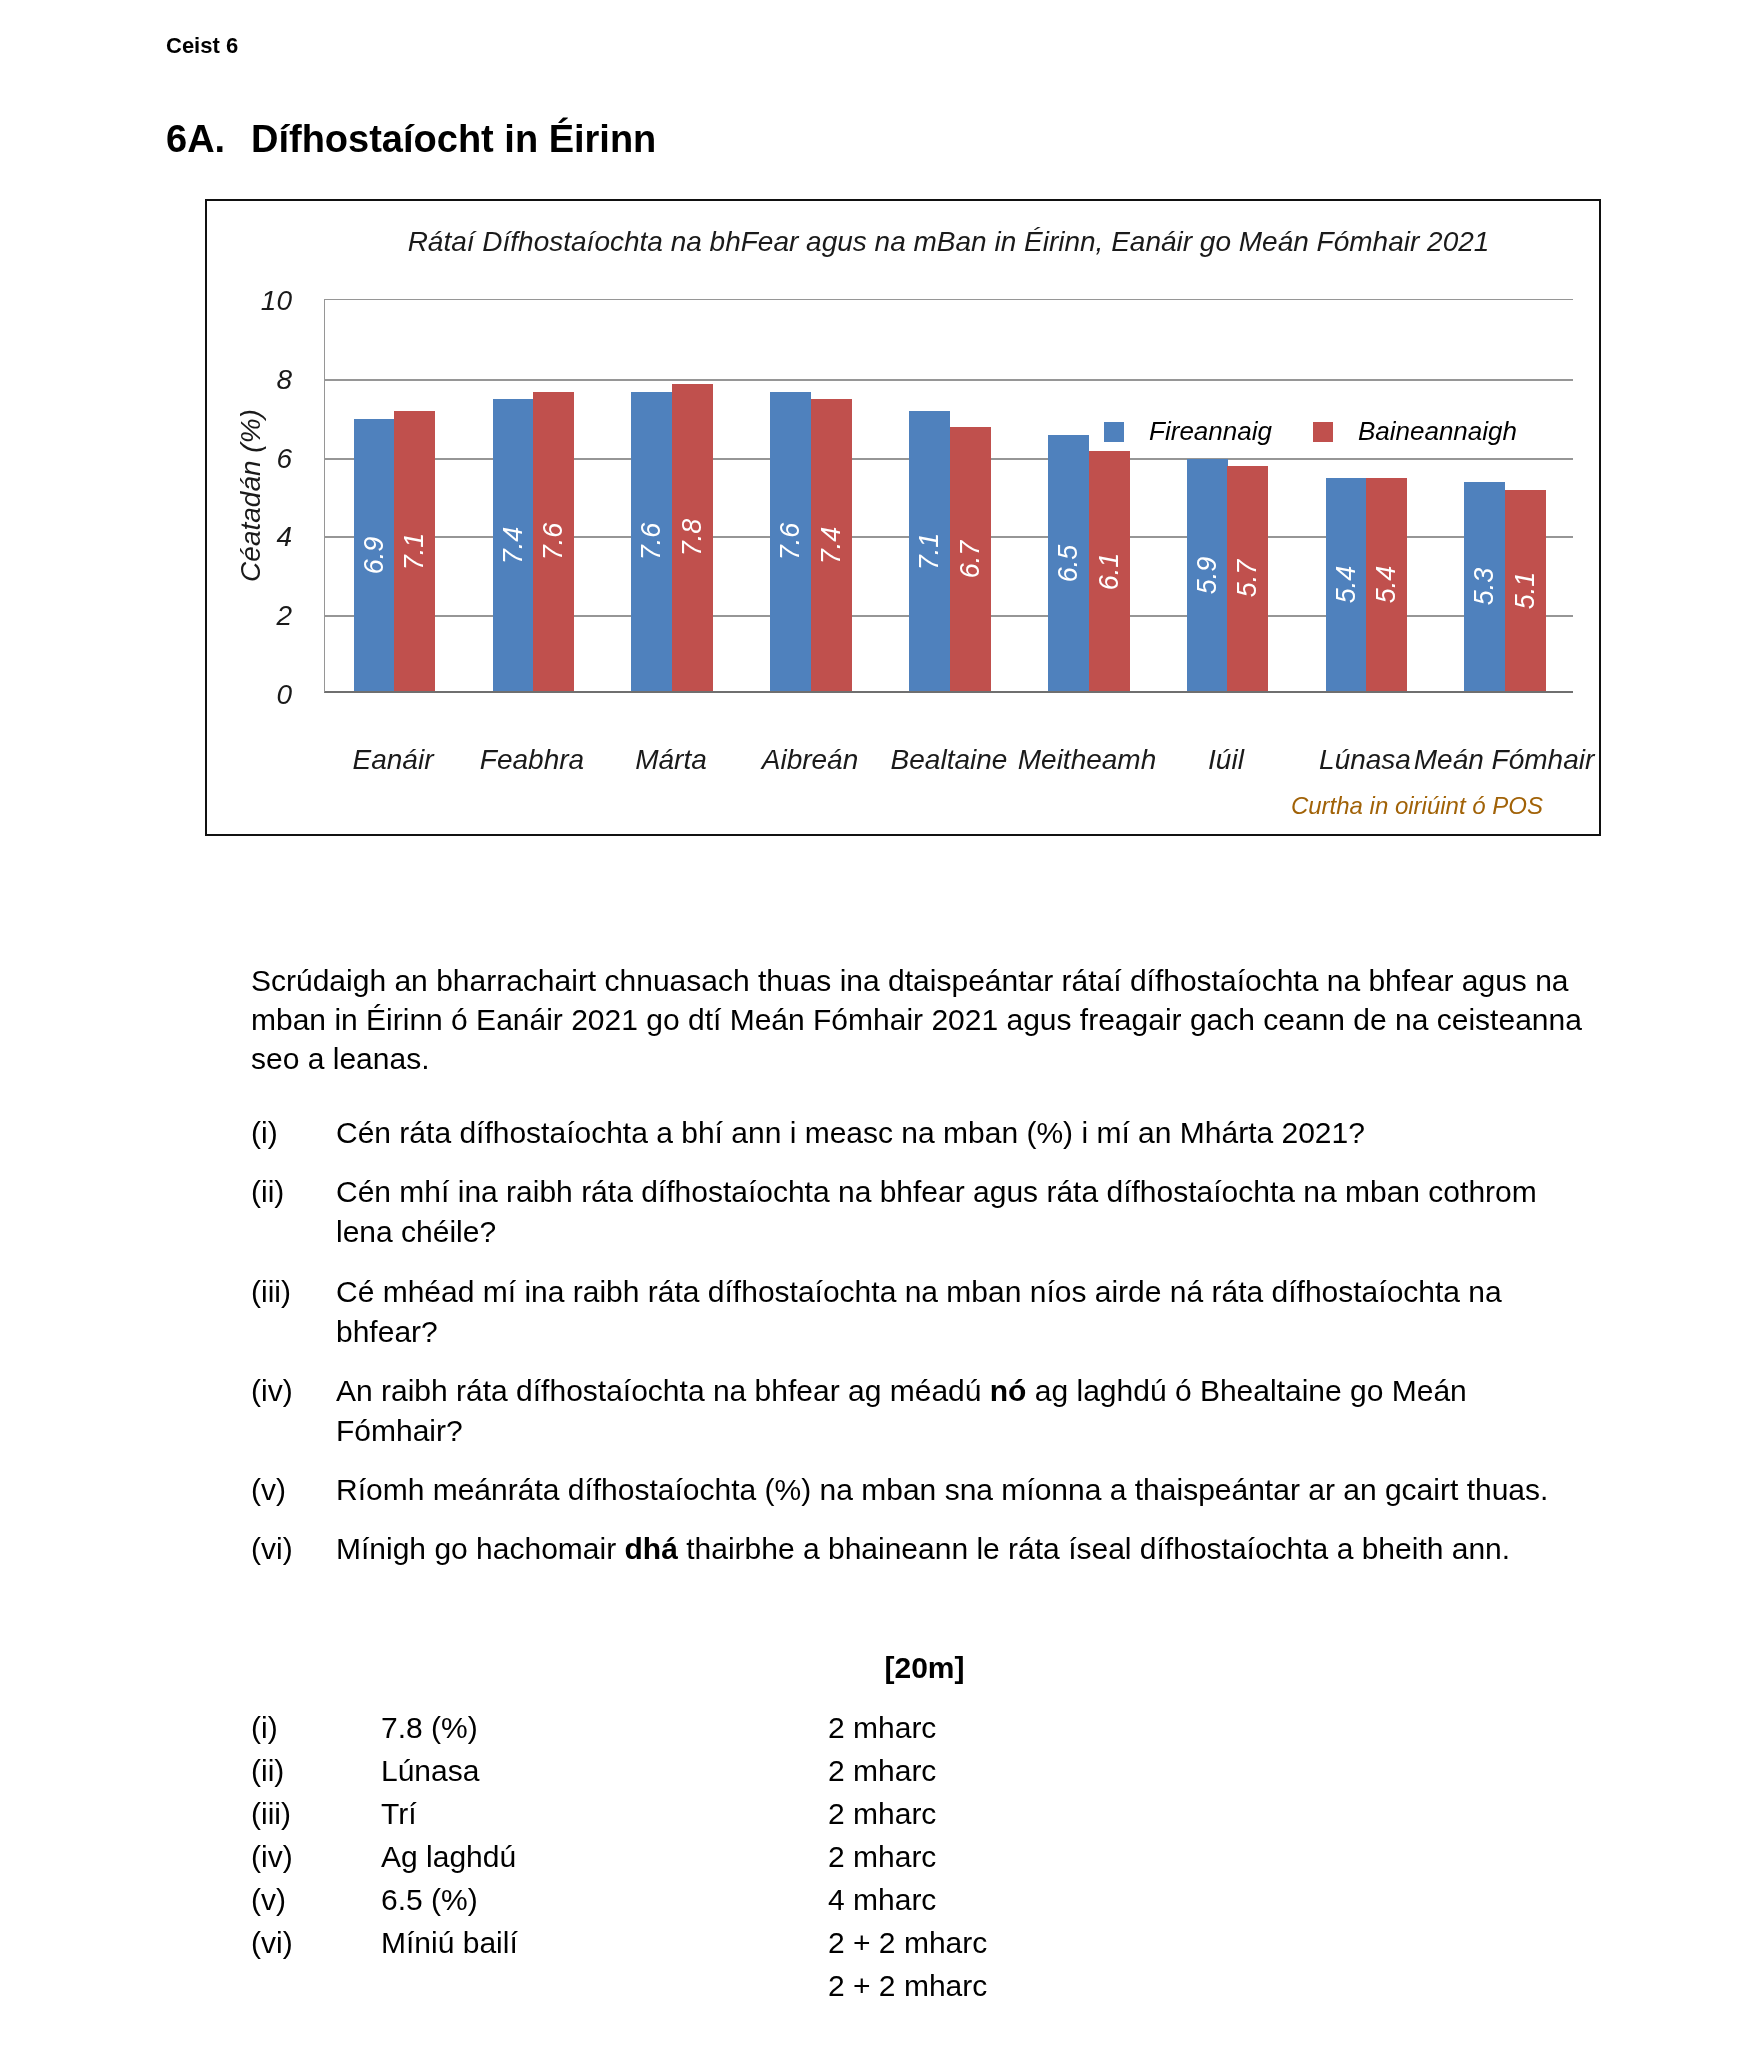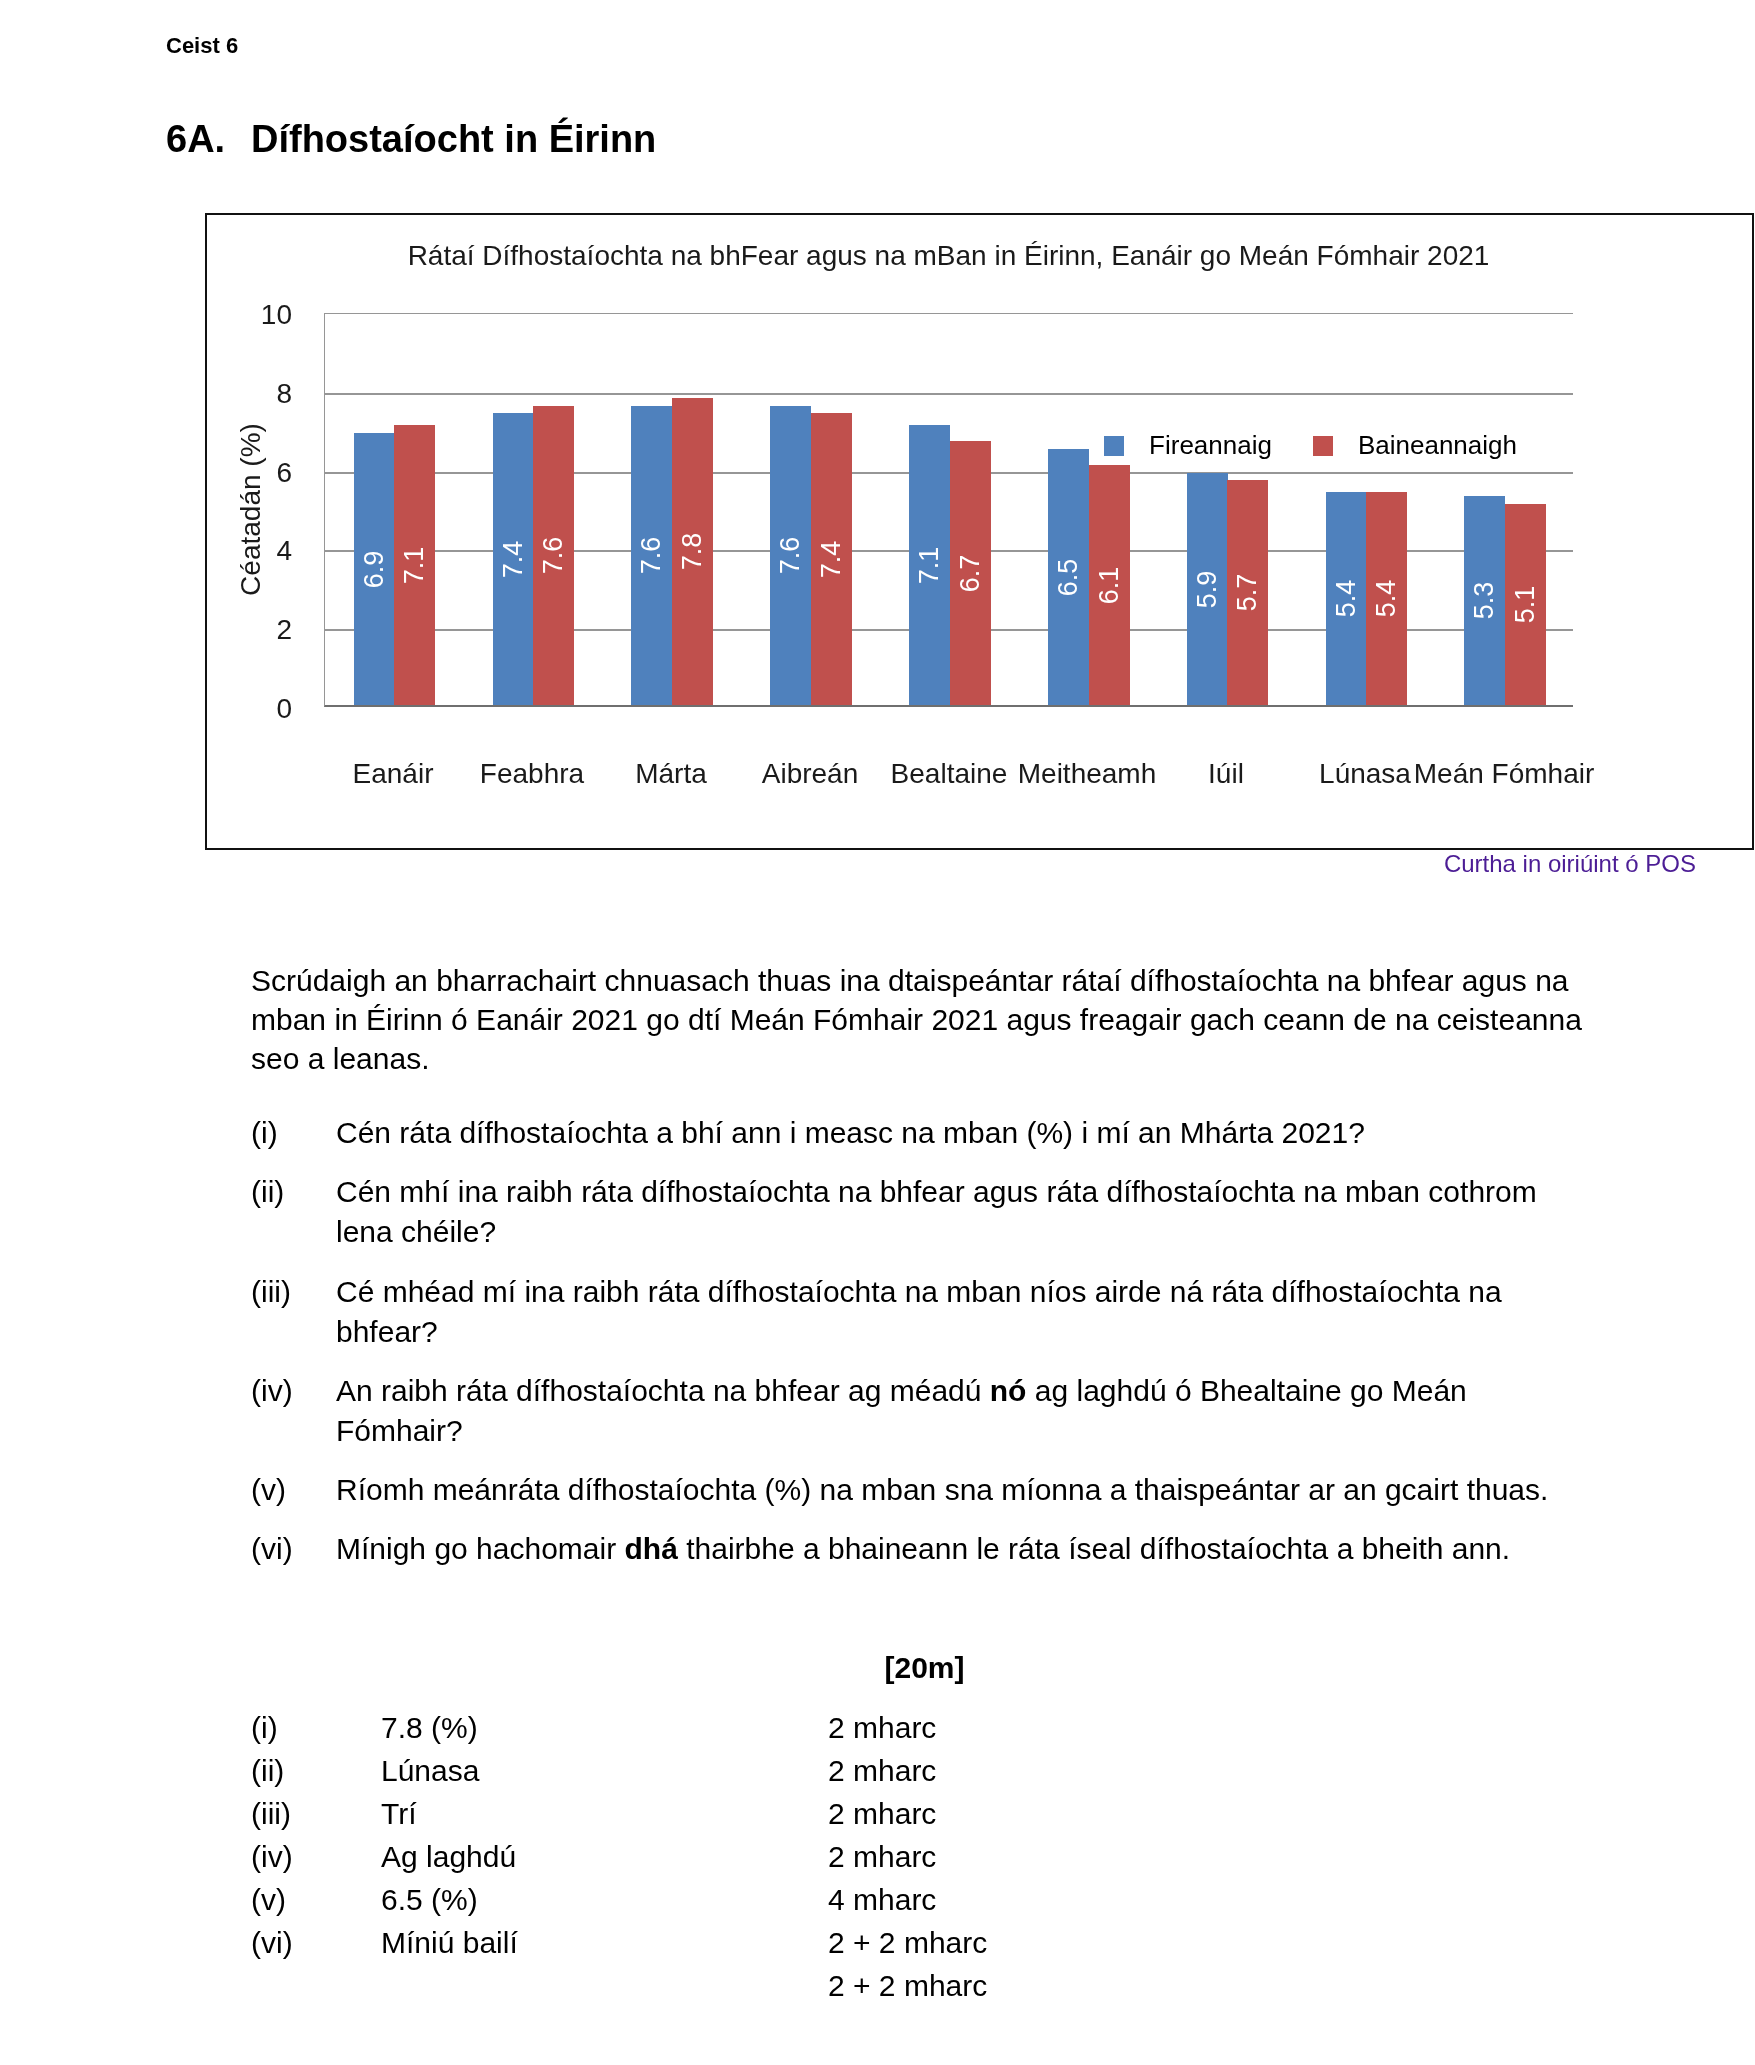--- a/index.html
+++ b/index.html
@@ -10,22 +10,22 @@
   }
   .abs { position:absolute; }
 
   
   #q-label   { left:166px; top:33px;  font-size:22px; font-weight:bold; }
   #sec-row   { left:166px; top:118px; font-size:38px; font-weight:bold; }
   #sec-row .sec-num { display:inline-block; width:85px; }
 
   
   #chart-box {
-    left:205px; top:213px; width:1549px; height:637px;
-    border:2.9px solid #111; background:#fff;
+    left:205px; top:199px; width:1396px; height:637px;
+    border:2.9px solid #111; background:#fff;font-style:italic;
   }
   #chart-title { position:absolute; left:117px; top:25px; width:1249px;
     text-align:center; font-size:28px; color:#1a1a1a; white-space:nowrap; }
 
   #plot {
     position:absolute; left:117px; top:98px; width:1249px; height:394px;
     border-left:1.9px solid #969696; border-top:1.9px solid #969696;
     border-bottom:2.9px solid #6f6f6f;
   }
   .gridline { position:absolute; left:0; width:100%; height:1.9px; background:#969696; }
@@ -41,21 +41,21 @@
   .legend-swatch { width:20px; height:20px; display:inline-block; }
 
   .bar { position:absolute; bottom:0; width:41px;
     display:flex; align-items:center; justify-content:center; }
   .bar-label { color:#ffffff; font-size:27px; white-space:nowrap;
     transform:rotate(-90deg); }
 
   .xlabel { position:absolute; top:543px; width:232px; text-align:center;
     font-size:28px; color:#1a1a1a; white-space:nowrap; }
 
-  #source-note { position:absolute; right:56px; top:591px; font-size:24px; color:#4c1d95;margin-top:44px; }
+  #source-note { position:absolute; right:56px; top:591px; font-size:24px; color:#a16207; }
 
   
   #intro { left:251px; top:961px; width:1347px;
     font-size:30px; line-height:39px; }
 
   #questions { left:251px; top:1113px; width:1347px; }
   .q-row { display:flex; margin-bottom:19.3px; }
   .q-num { flex:0 0 85px; font-size:30px; line-height:40px; }
   .q-text { flex:1; font-size:30px; line-height:40px; }
   .q-text b { font-weight:bold; }

